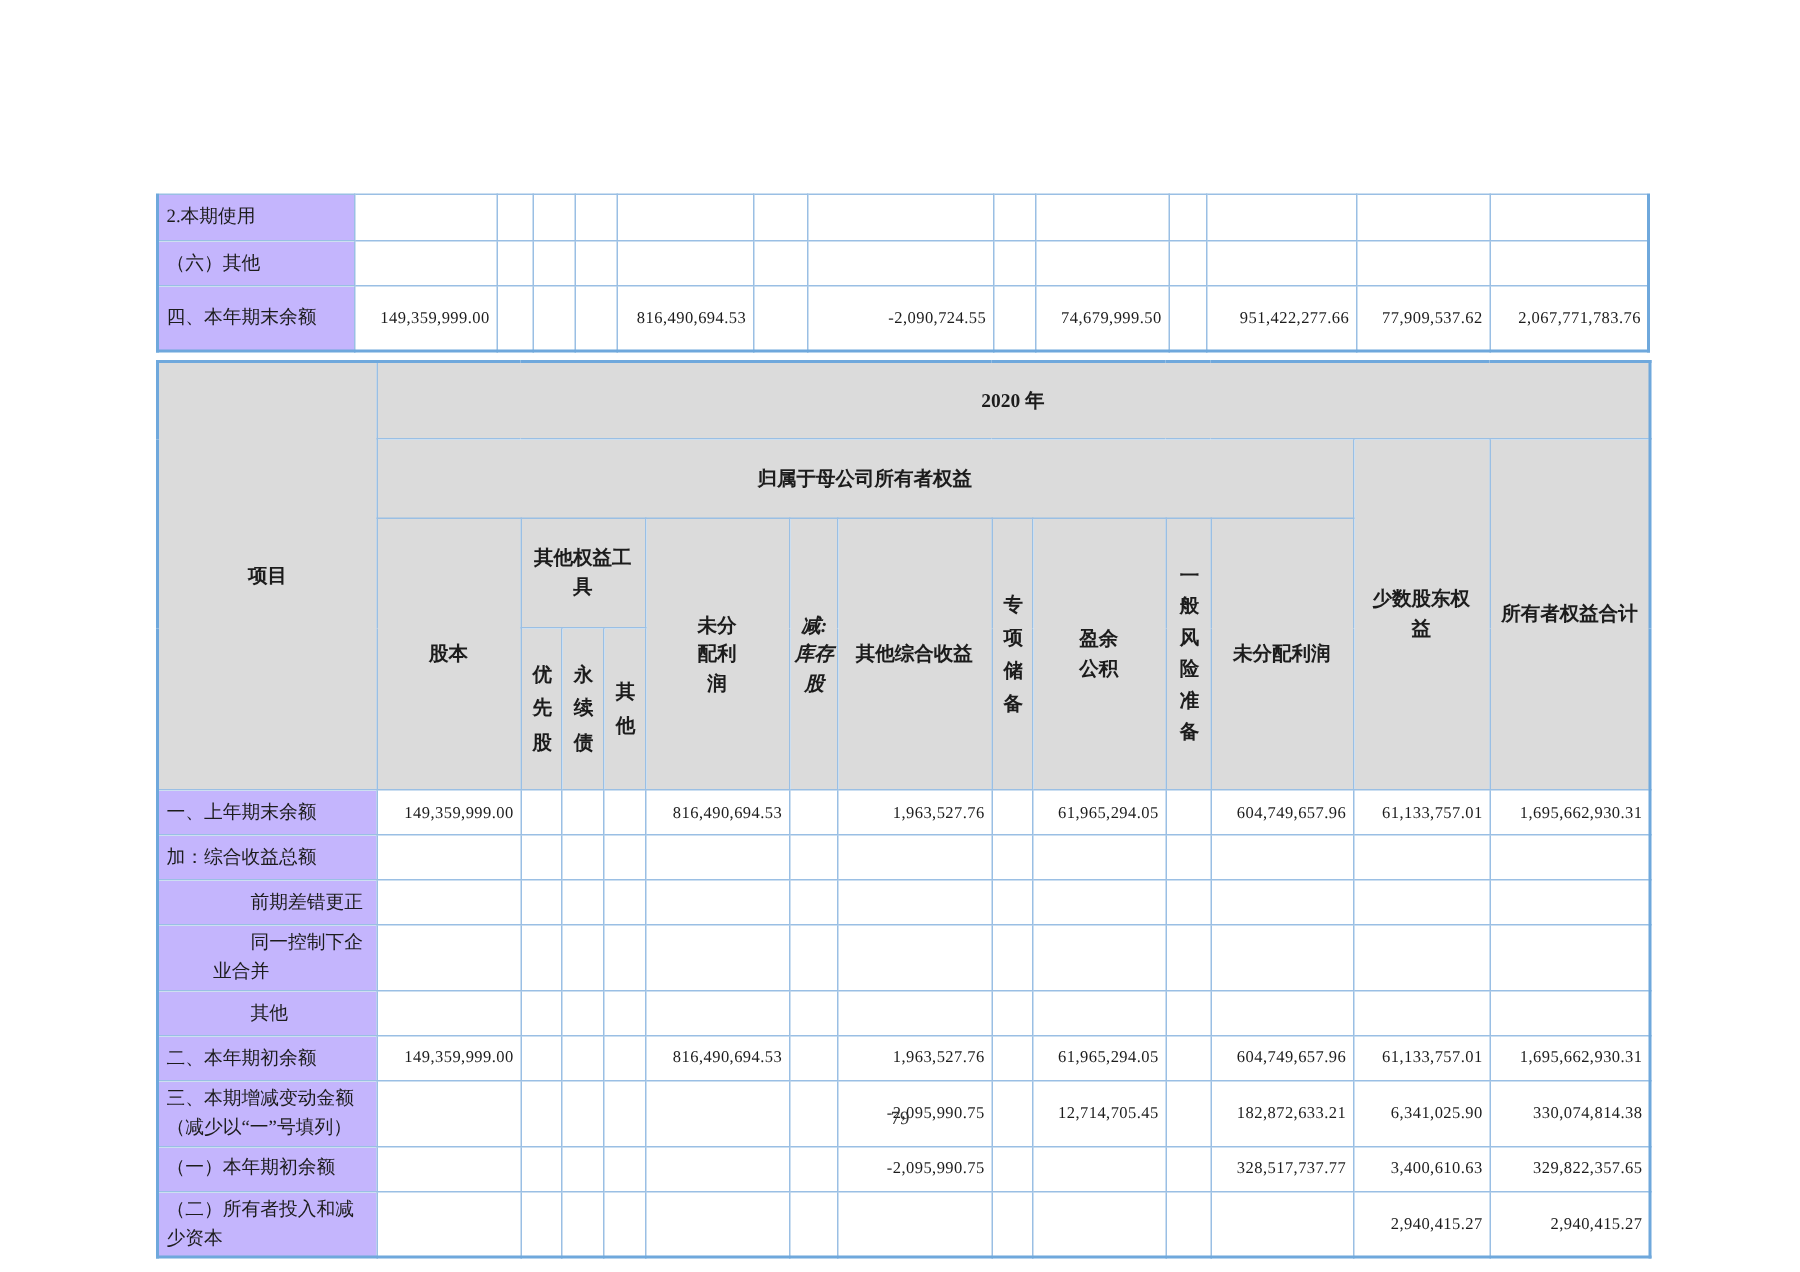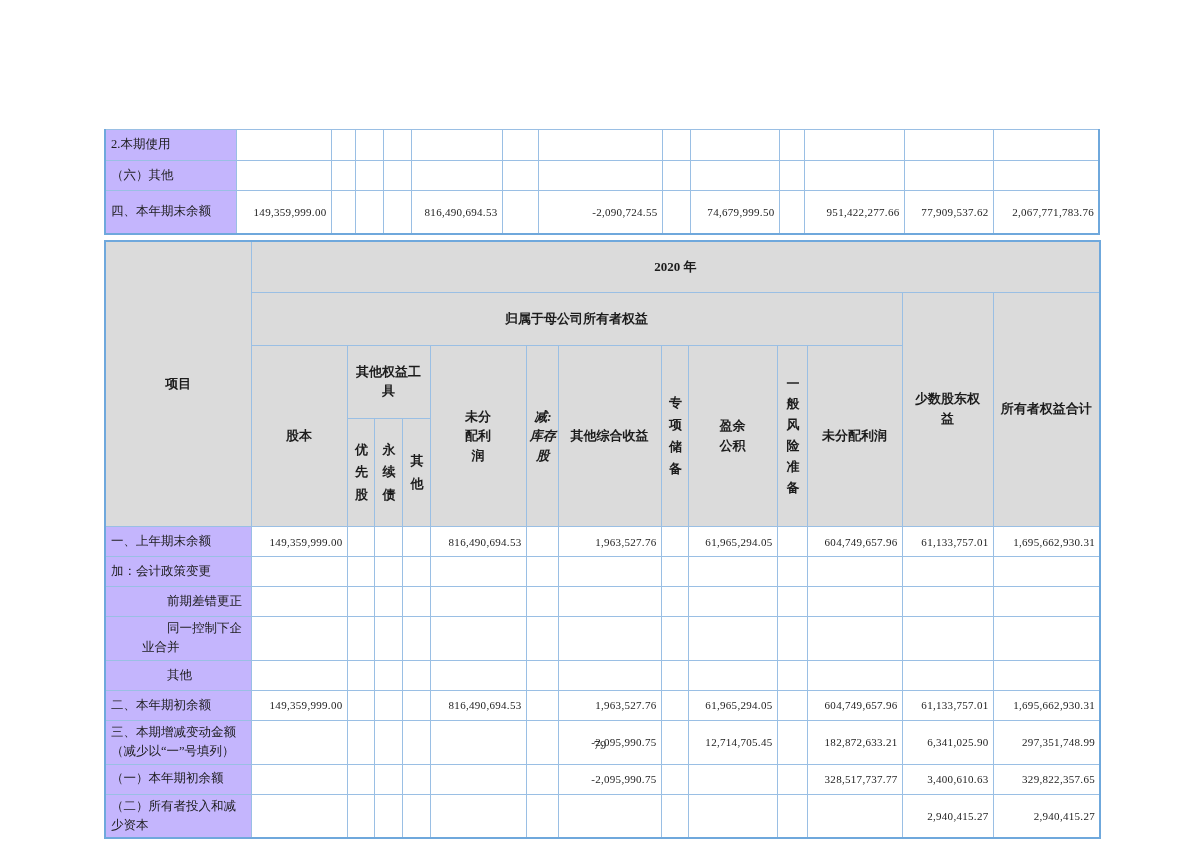--- a/index.html
+++ b/index.html
@@ -194,21 +194,21 @@
           <td class="num"></td>
           <td class="num">1,963,527.76</td>
           <td class="num"></td>
           <td class="num">61,965,294.05</td>
           <td class="num"></td>
           <td class="num">604,749,657.96</td>
           <td class="num">61,133,757.01</td>
           <td class="num">1,695,662,930.31</td>
         </tr>
         <tr>
-          <td class="label">加：会计政策变更</td>
+          <td class="label">加：综合收益总额</td>
           <td class="num"></td>
           <td class="num"></td>
           <td class="num"></td>
           <td class="num"></td>
           <td class="num"></td>
           <td class="num"></td>
           <td class="num"></td>
           <td class="num"></td>
           <td class="num"></td>
           <td class="num"></td>
@@ -288,21 +288,21 @@
           <td class="num"></td>
           <td class="num"></td>
           <td class="num"></td>
           <td class="num"></td>
           <td class="num">-2,095,990.75</td>
           <td class="num"></td>
           <td class="num">12,714,705.45</td>
           <td class="num"></td>
           <td class="num">182,872,633.21</td>
           <td class="num">6,341,025.90</td>
-          <td class="num">297,351,748.99</td>
+          <td class="num">330,074,814.38</td>
         </tr>
         <tr>
           <td class="label">（一）本年期初余额</td>
           <td class="num"></td>
           <td class="num"></td>
           <td class="num"></td>
           <td class="num"></td>
           <td class="num"></td>
           <td class="num"></td>
           <td class="num">-2,095,990.75</td>

